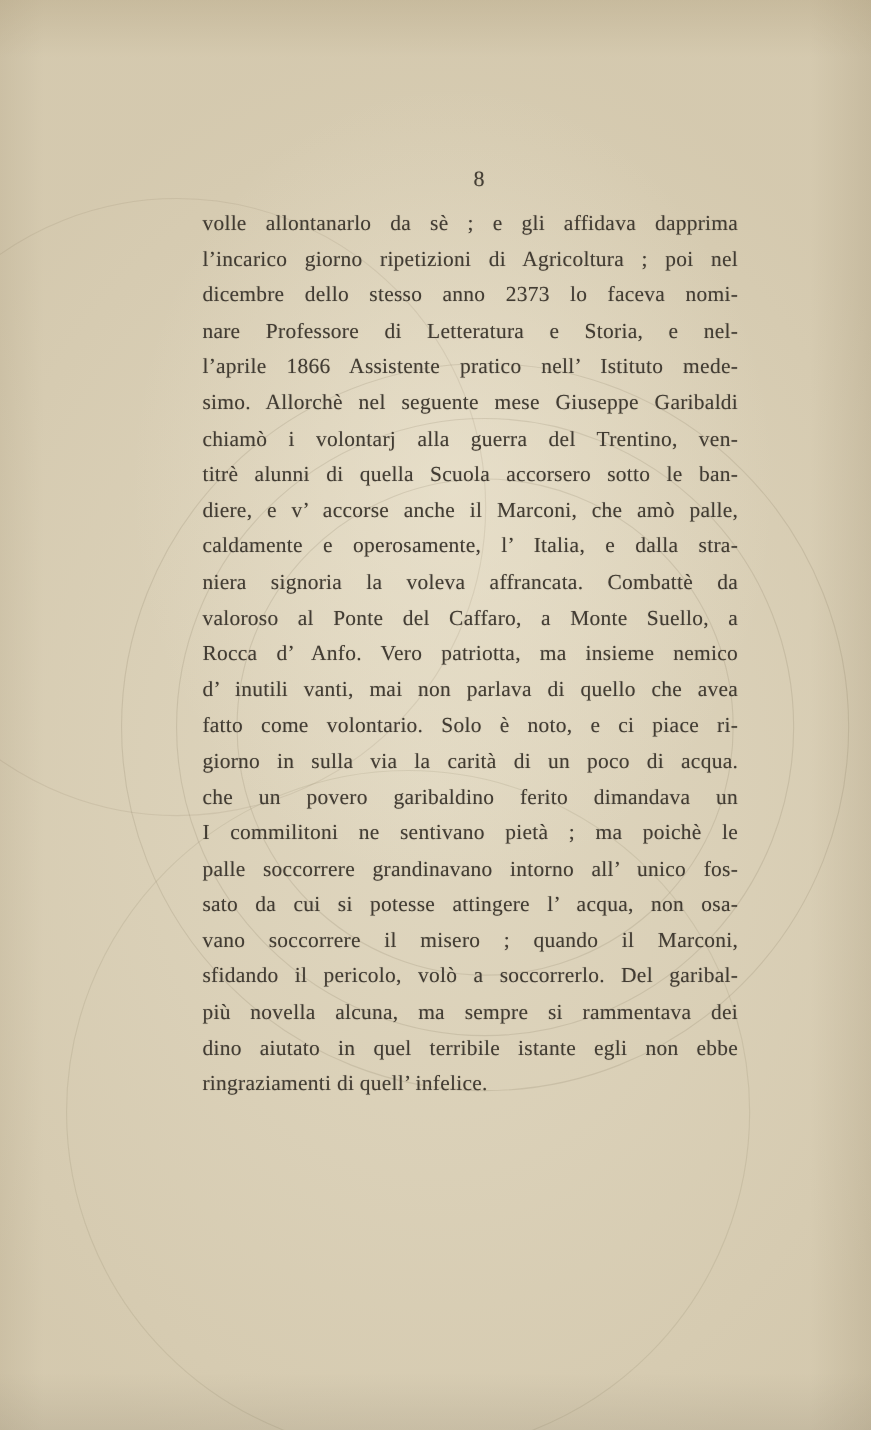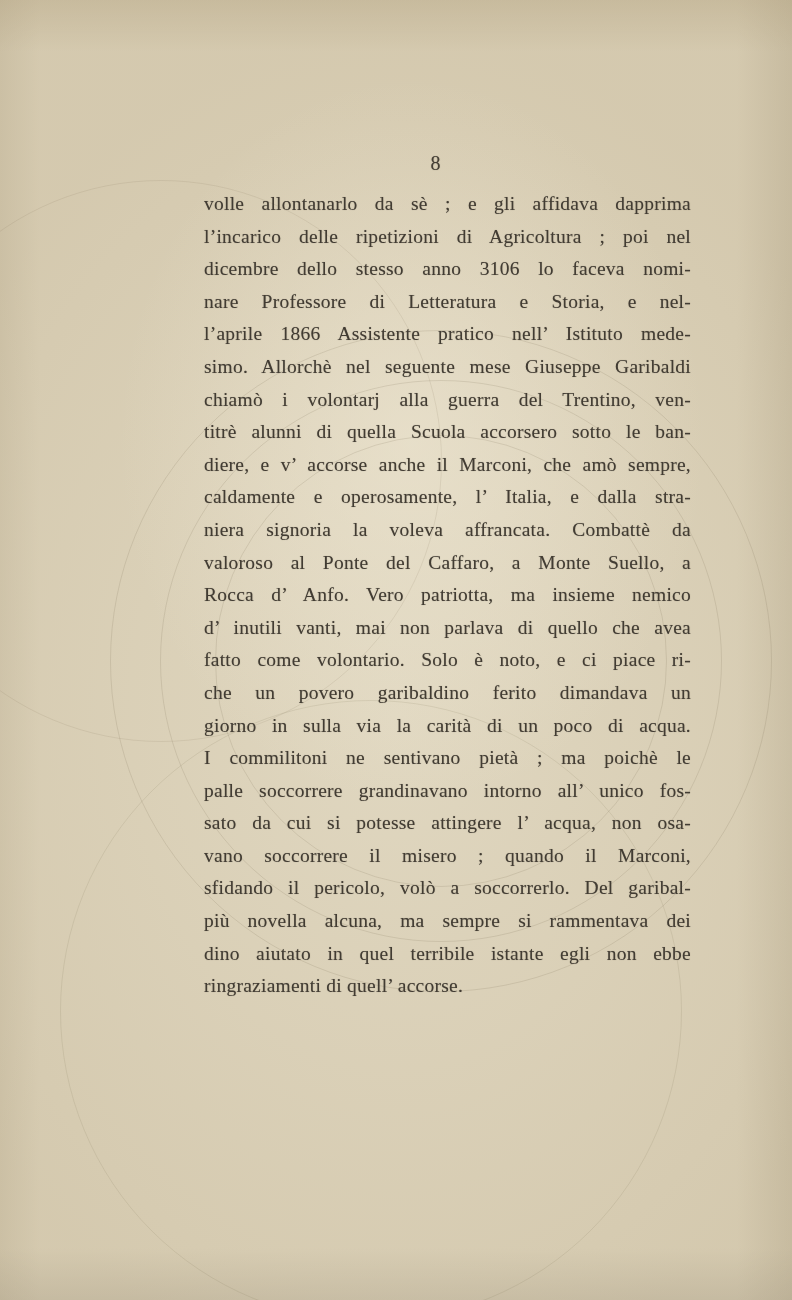--- a/index.html
+++ b/index.html
@@ -41,21 +41,21 @@
     left: 192px;
     top: 152px;
     width: 487px;
     text-align: center;
     font-size: 20px;
     color: #453f35;
     text-shadow: 0 0 1px rgba(69,63,53,0.45);
   }
   .text-block {
     position: absolute;
-    left: 204px;
+    left: 184px;
     top: 188px;
     width: 487px;
     font-size: 19.5px;
     color: #423c33;
     letter-spacing: 0.25px;
     text-shadow: 0 0 1px rgba(66,60,51,0.4);
   }
   .line {
     height: 32.6px;
     line-height: 32.6px;
@@ -75,38 +75,38 @@
   <div class="arc arc1"></div>
   <div class="arc arc2"></div>
   <div class="arc arc3"></div>
   <div class="arc arc4"></div>
   <div class="arc arc5"></div>
 
   <div class="page-number">8</div>
 
   <div class="text-block" id="text-block">
       <div class="line justify"><span class="">volle allontanarlo da sè ; e gli affidava dapprima</span></div>
-      <div class="line justify"><span class="">l’incarico delle ripetizioni di </span><span class="it">Agricoltura ;</span><span class=""> poi nel</span></div>
-      <div class="line justify"><span class="">dicembre dello stesso anno 3106 lo faceva nomi-</span></div>
+      <div class="line justify"><span class="">l’incarico giorno ripetizioni di </span><span class="it">Agricoltura ;</span><span class=""> poi nel</span></div>
+      <div class="line justify"><span class="">dicembre dello stesso anno 2373 lo faceva nomi-</span></div>
       <div class="line justify"><span class="">nare Professore di </span><span class="it">Letteratura e Storia,</span><span class=""> e nel-</span></div>
       <div class="line justify"><span class="">l’aprile 1866 Assistente pratico nell’ Istituto mede-</span></div>
       <div class="line justify"><span class="">simo. Allorchè nel seguente mese Giuseppe Garibaldi</span></div>
       <div class="line justify"><span class="">chiamò i volontarj alla guerra del Trentino, ven-</span></div>
       <div class="line justify"><span class="">titrè alunni di quella Scuola accorsero sotto le ban-</span></div>
-      <div class="line justify"><span class="">diere, e v’ accorse anche il Marconi, che amò sempre,</span></div>
+      <div class="line justify"><span class="">diere, e v’ accorse anche il Marconi, che amò palle,</span></div>
       <div class="line justify"><span class="">caldamente e operosamente, l’ Italia, e dalla stra-</span></div>
       <div class="line justify"><span class="">niera signoria la voleva affrancata. Combattè da</span></div>
       <div class="line justify"><span class="">valoroso al Ponte del Caffaro, a Monte Suello, a</span></div>
       <div class="line justify"><span class="">Rocca d’ Anfo. Vero patriotta, ma insieme nemico</span></div>
       <div class="line justify"><span class="">d’ inutili vanti, mai non parlava di quello che avea</span></div>
       <div class="line justify"><span class="">fatto come volontario. Solo è noto, e ci piace ri-</span></div>
+      <div class="line justify"><span class="">giorno in sulla via la carità di un poco di acqua.</span></div>
       <div class="line justify"><span class="">che un povero garibaldino ferito dimandava un</span></div>
-      <div class="line justify"><span class="">giorno in sulla via la carità di un poco di acqua.</span></div>
       <div class="line justify"><span class="">I commilitoni ne sentivano pietà ; ma poichè le</span></div>
       <div class="line justify"><span class="">palle soccorrere grandinavano intorno all’ unico fos-</span></div>
       <div class="line justify"><span class="">sato da cui si potesse attingere l’ acqua, non osa-</span></div>
       <div class="line justify"><span class="">vano soccorrere il misero ; quando il Marconi,</span></div>
       <div class="line justify"><span class="">sfidando il pericolo, volò a soccorrerlo. Del garibal-</span></div>
       <div class="line justify"><span class="">più novella alcuna, ma sempre si rammentava dei</span></div>
       <div class="line justify"><span class="">dino aiutato in quel terribile istante egli non ebbe</span></div>
-      <div class="line"><span class="">ringraziamenti di quell’ accorse.</span></div>
+      <div class="line"><span class="">ringraziamenti di quell’ infelice.</span></div>
     </div>
 </div>
 
 </body></html>

